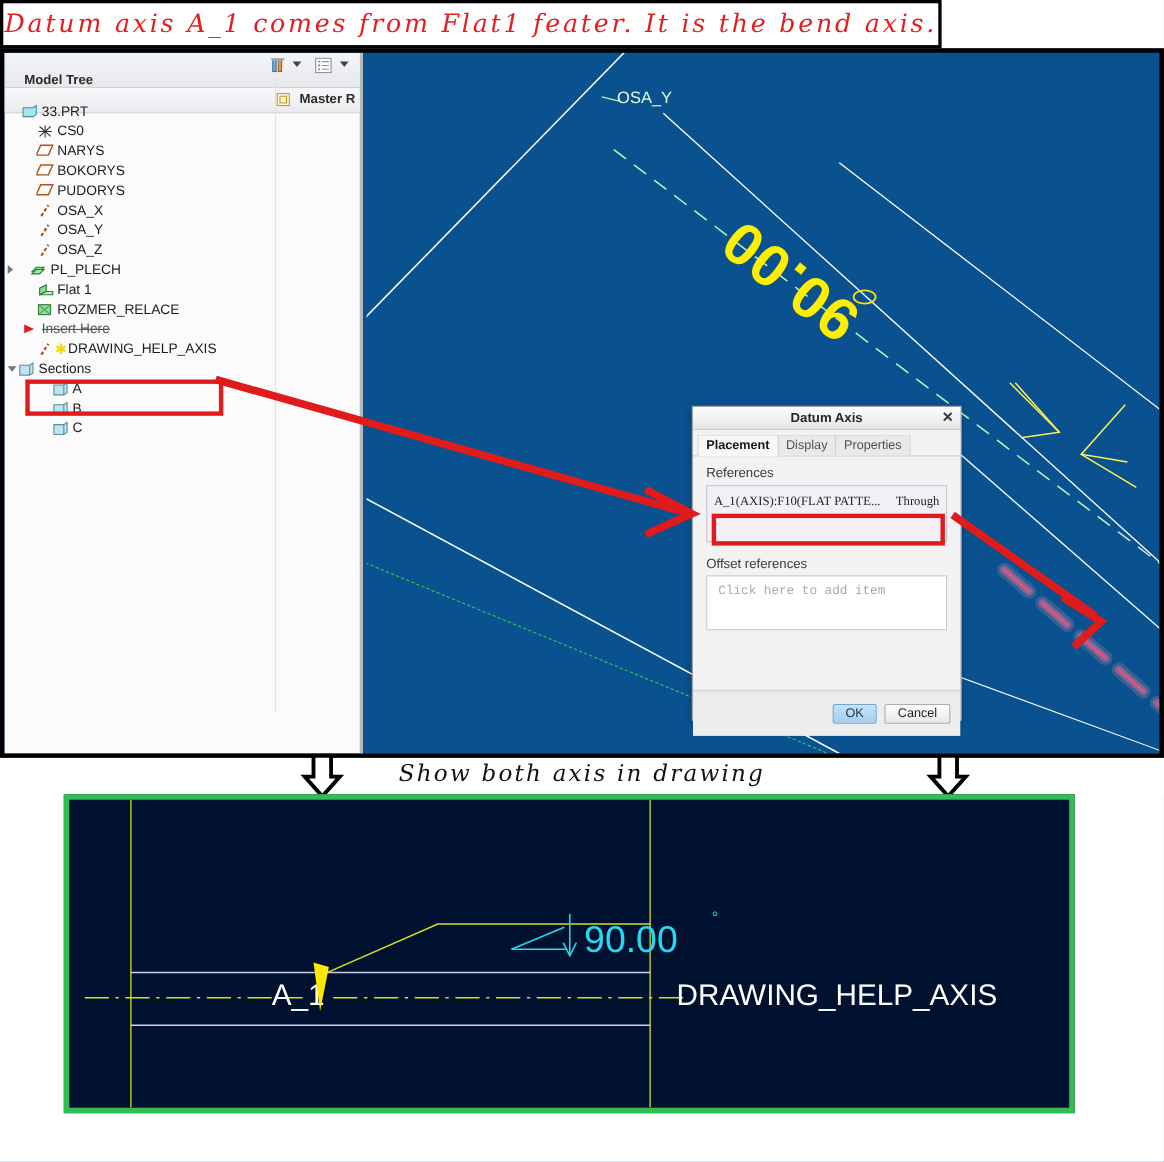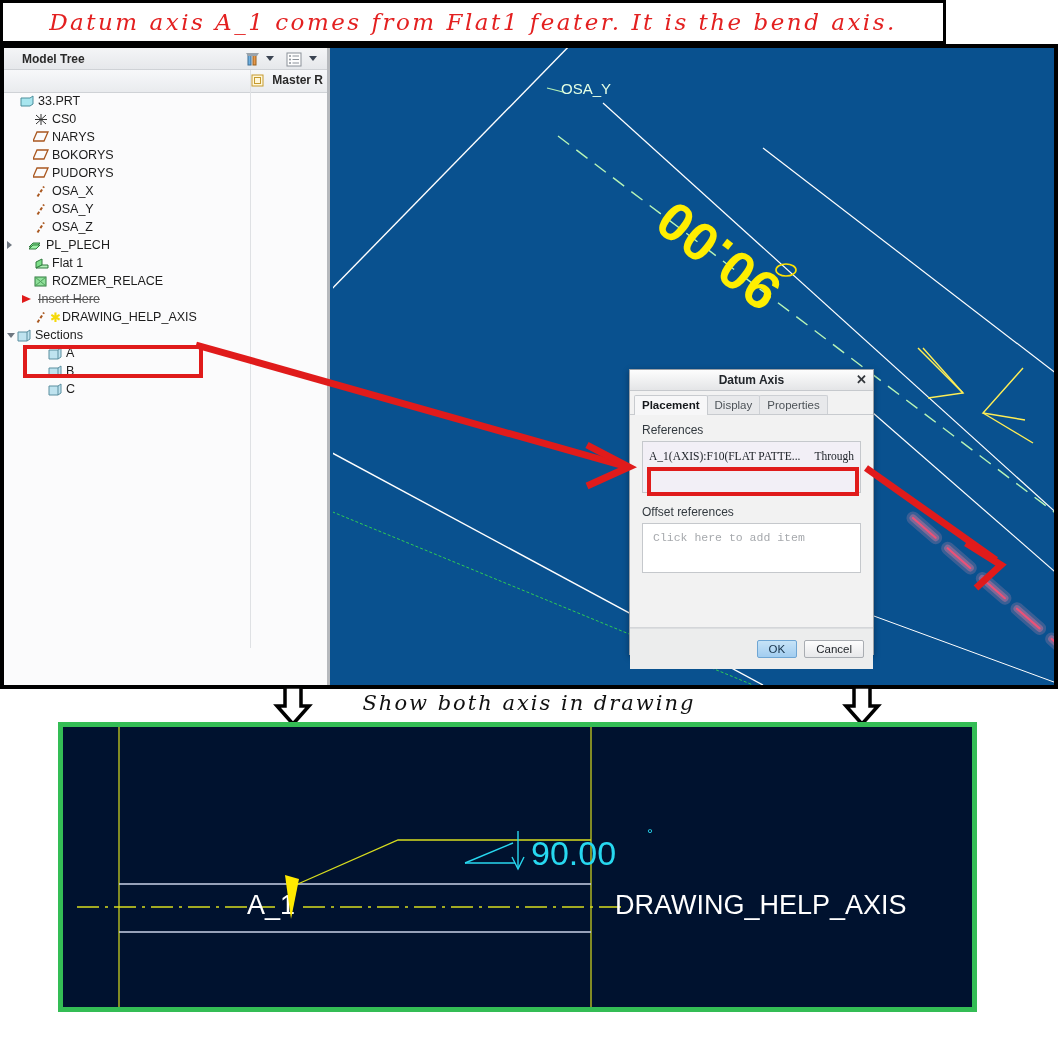--- a/index.html
+++ b/index.html
@@ -9,21 +9,21 @@
   body {
     width: 1058px; height: 1056px;
     position: relative;
     font-family: "Liberation Sans", sans-serif;
     overflow: hidden;
   }
 
   
   #banner {
     position: absolute; left: 0; top: 0;
-    width: 946px; height: 44px;
+    width: 856px; height: 44px;
     background: #000000;
     box-sizing: border-box;
     padding: 3px;
   }
   #banner-inner {
     width: 100%; height: 100%;
     background: #ffffff;
     display: flex; align-items: center; justify-content: center;
     box-sizing: border-box;
   }
@@ -55,24 +55,24 @@
   
   #model-tree {
     position: absolute; left: 0; top: 0;
     width: 326px; height: 100%;
     background: #fbfbfc;
     box-sizing: border-box;
     border-right: 3px solid #b6b9bd;
     overflow: hidden;
   }
   #mt-titlebar {
-    height: 22px;
+    height: 32px;
     background: linear-gradient(to bottom,#f4f5f7,#e6e8eb);
     border-bottom: 1px solid #cfd2d6;
-    display: flex; align-items: center;
+    display: flex; align-items: flex-end;
     box-sizing: border-box;
     padding-left: 18px;
     position: relative;
   }
   #mt-title {
     font-size: 12px; color: #2a2a2a; font-weight: bold;
   }
   .mt-tool {
     position: absolute; top: 3px;
     width: 18px; height: 16px;

